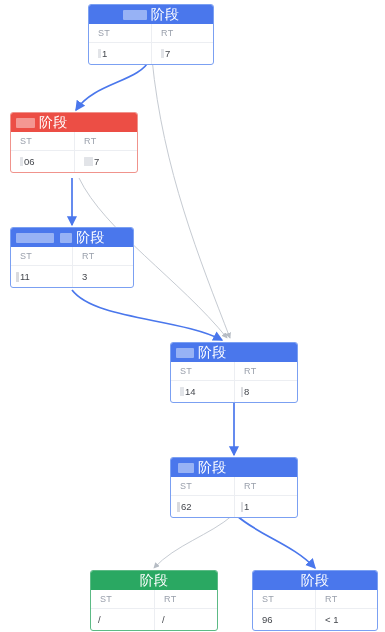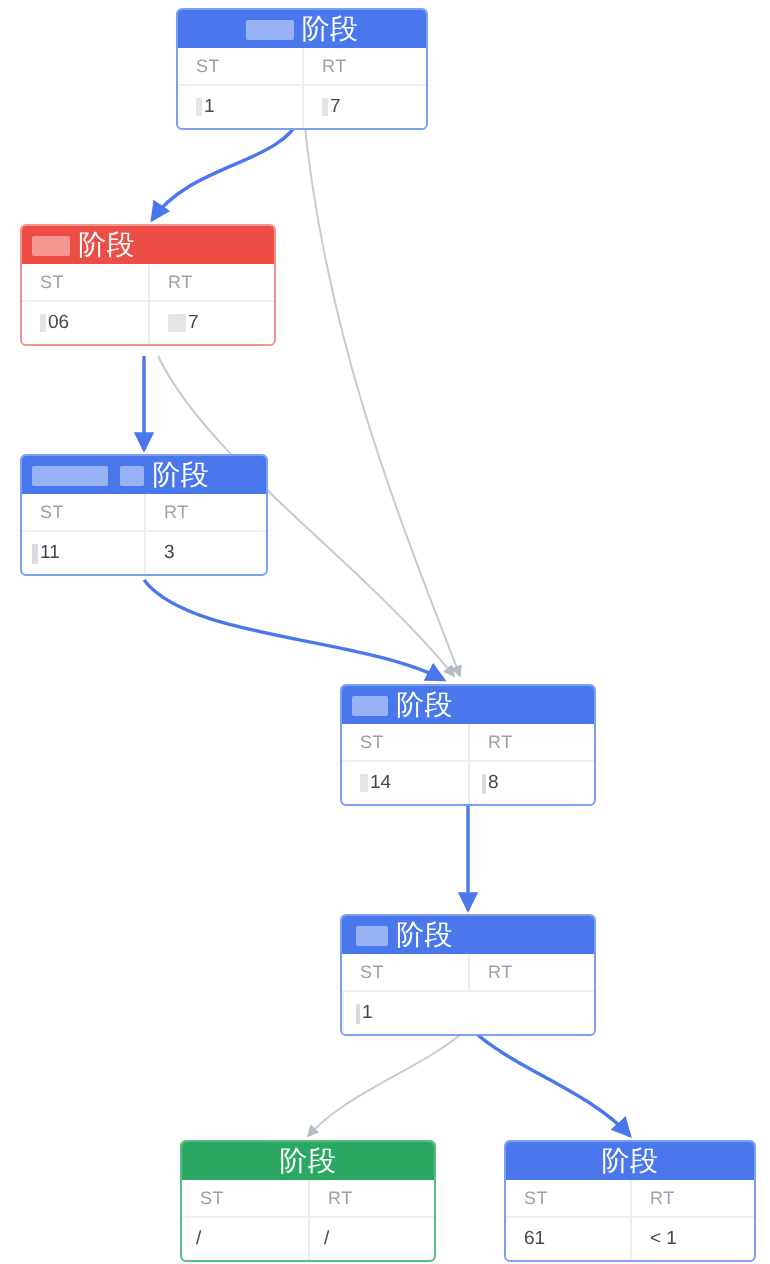--- a/index.html
+++ b/index.html
@@ -217,20 +217,24 @@
   <div class="node blue" style="left:170px; top:457px; width:128px;">
     <div class="node-header" style="text-align:left; padding-left:7px;">
       <span class="redact" style="width:16px;height:10px;"></span>
       <span>阶段</span>
     </div>
     <div class="row labels">
       <div class="cell">ST</div>
       <div class="cell second">RT</div>
     </div>
     <div class="row values">
+      <div class="cell" style="padding-left:6px;">
+          <span class="val-redact" style="width:3px;height:10px;"></span>
+          <span>62</span>
+        </div>
       <div class="cell second" style="padding-left:6px;">
           <span class="val-redact" style="width:2px;height:10px;"></span>
           <span>1</span>
         </div>
     </div>
   </div>
 
   <div class="node green" style="left:90px; top:570px; width:128px;">
     <div class="node-header">
       <span>阶段</span>
@@ -252,21 +256,21 @@
   <div class="node blue" style="left:252px; top:570px; width:126px;">
     <div class="node-header">
       <span>阶段</span>
     </div>
     <div class="row labels">
       <div class="cell">ST</div>
       <div class="cell second">RT</div>
     </div>
     <div class="row values">
       <div class="cell">
-          <span>61</span>
+          <span>96</span>
         </div>
       <div class="cell second">
           <span>&lt; 1</span>
         </div>
     </div>
   </div>
 
 </div>
 
 </body></html>

